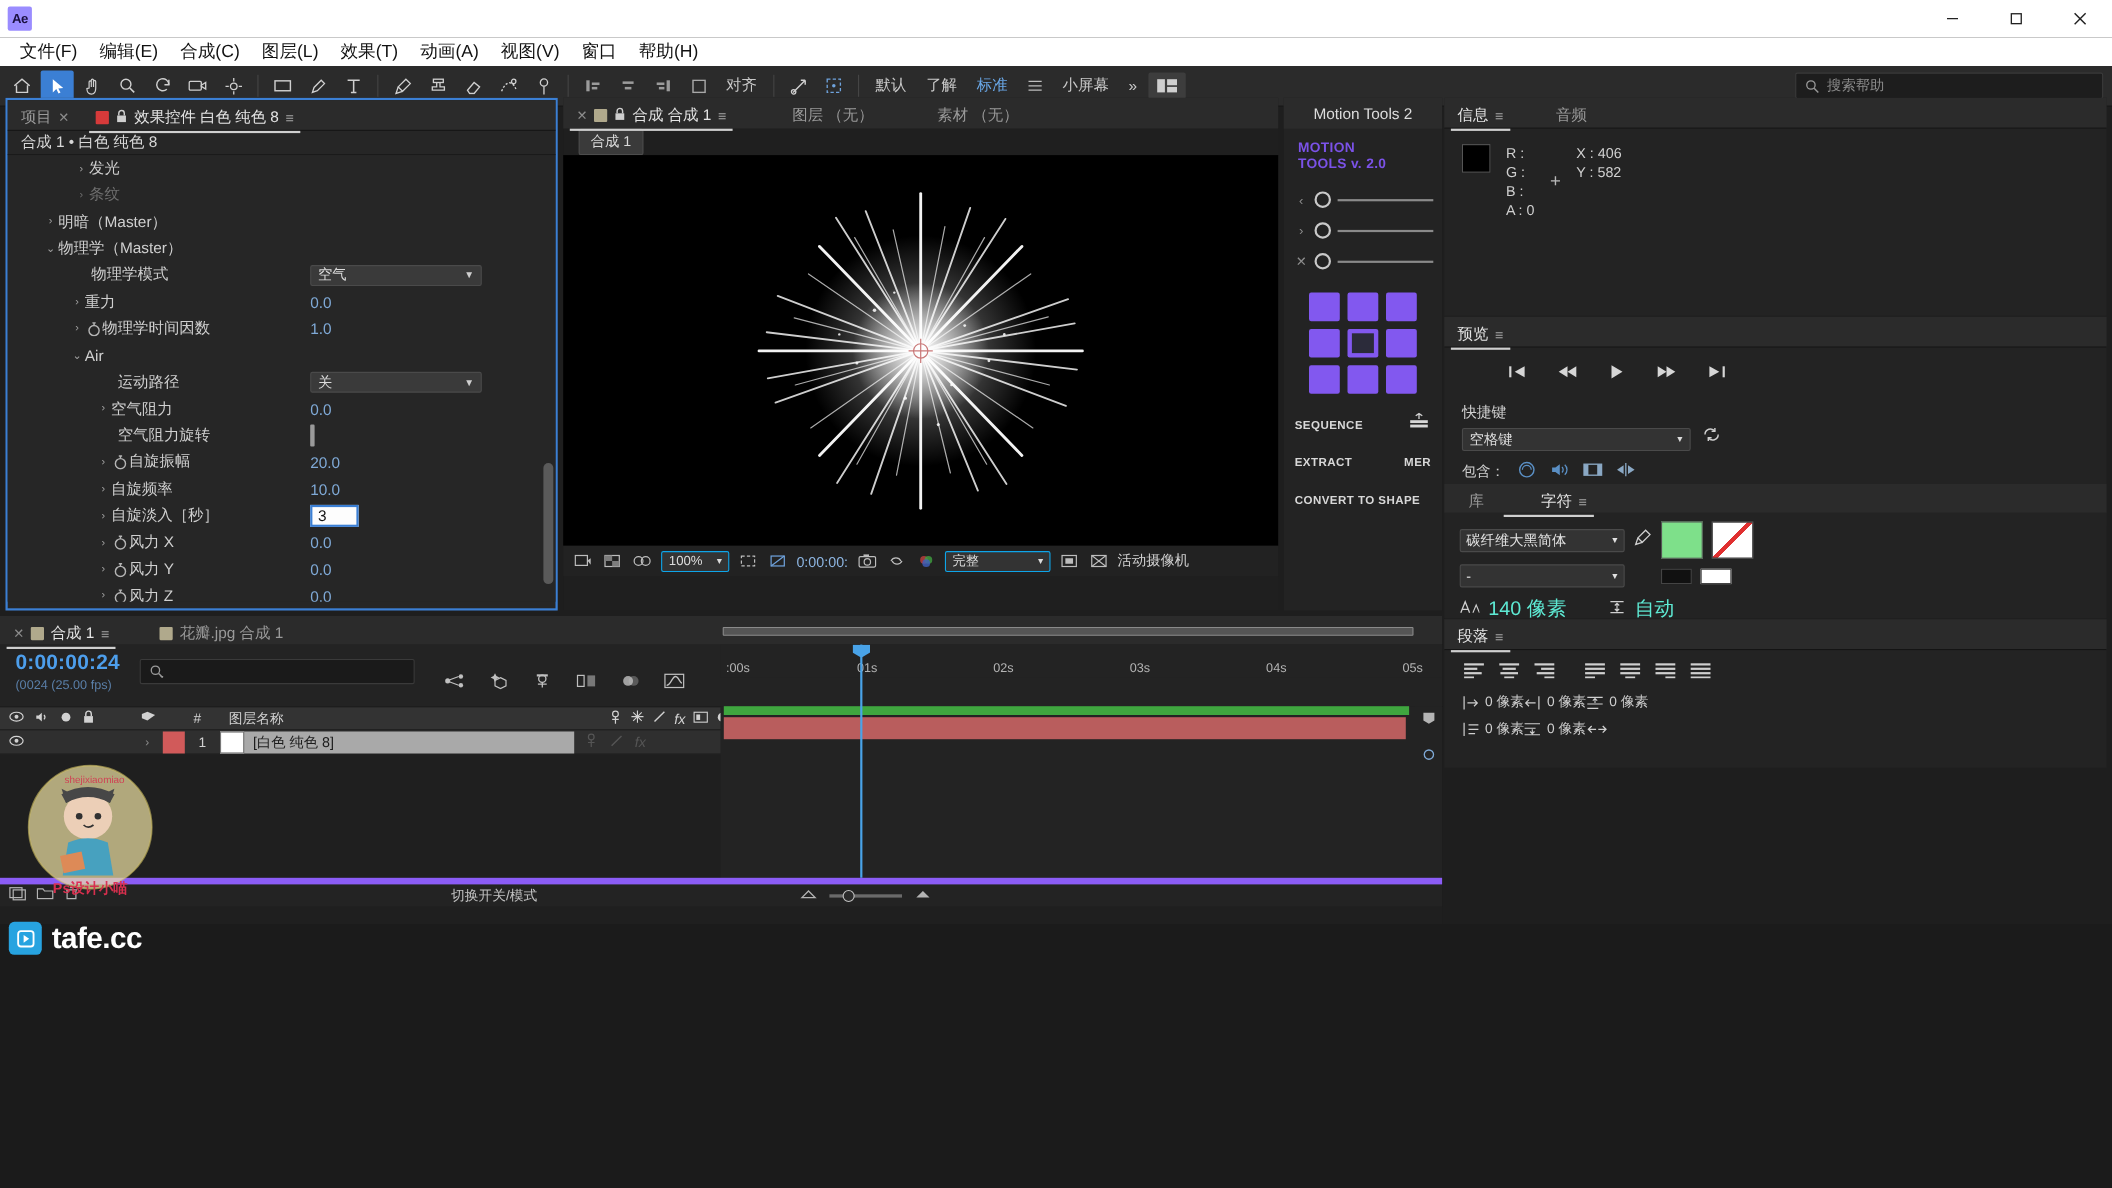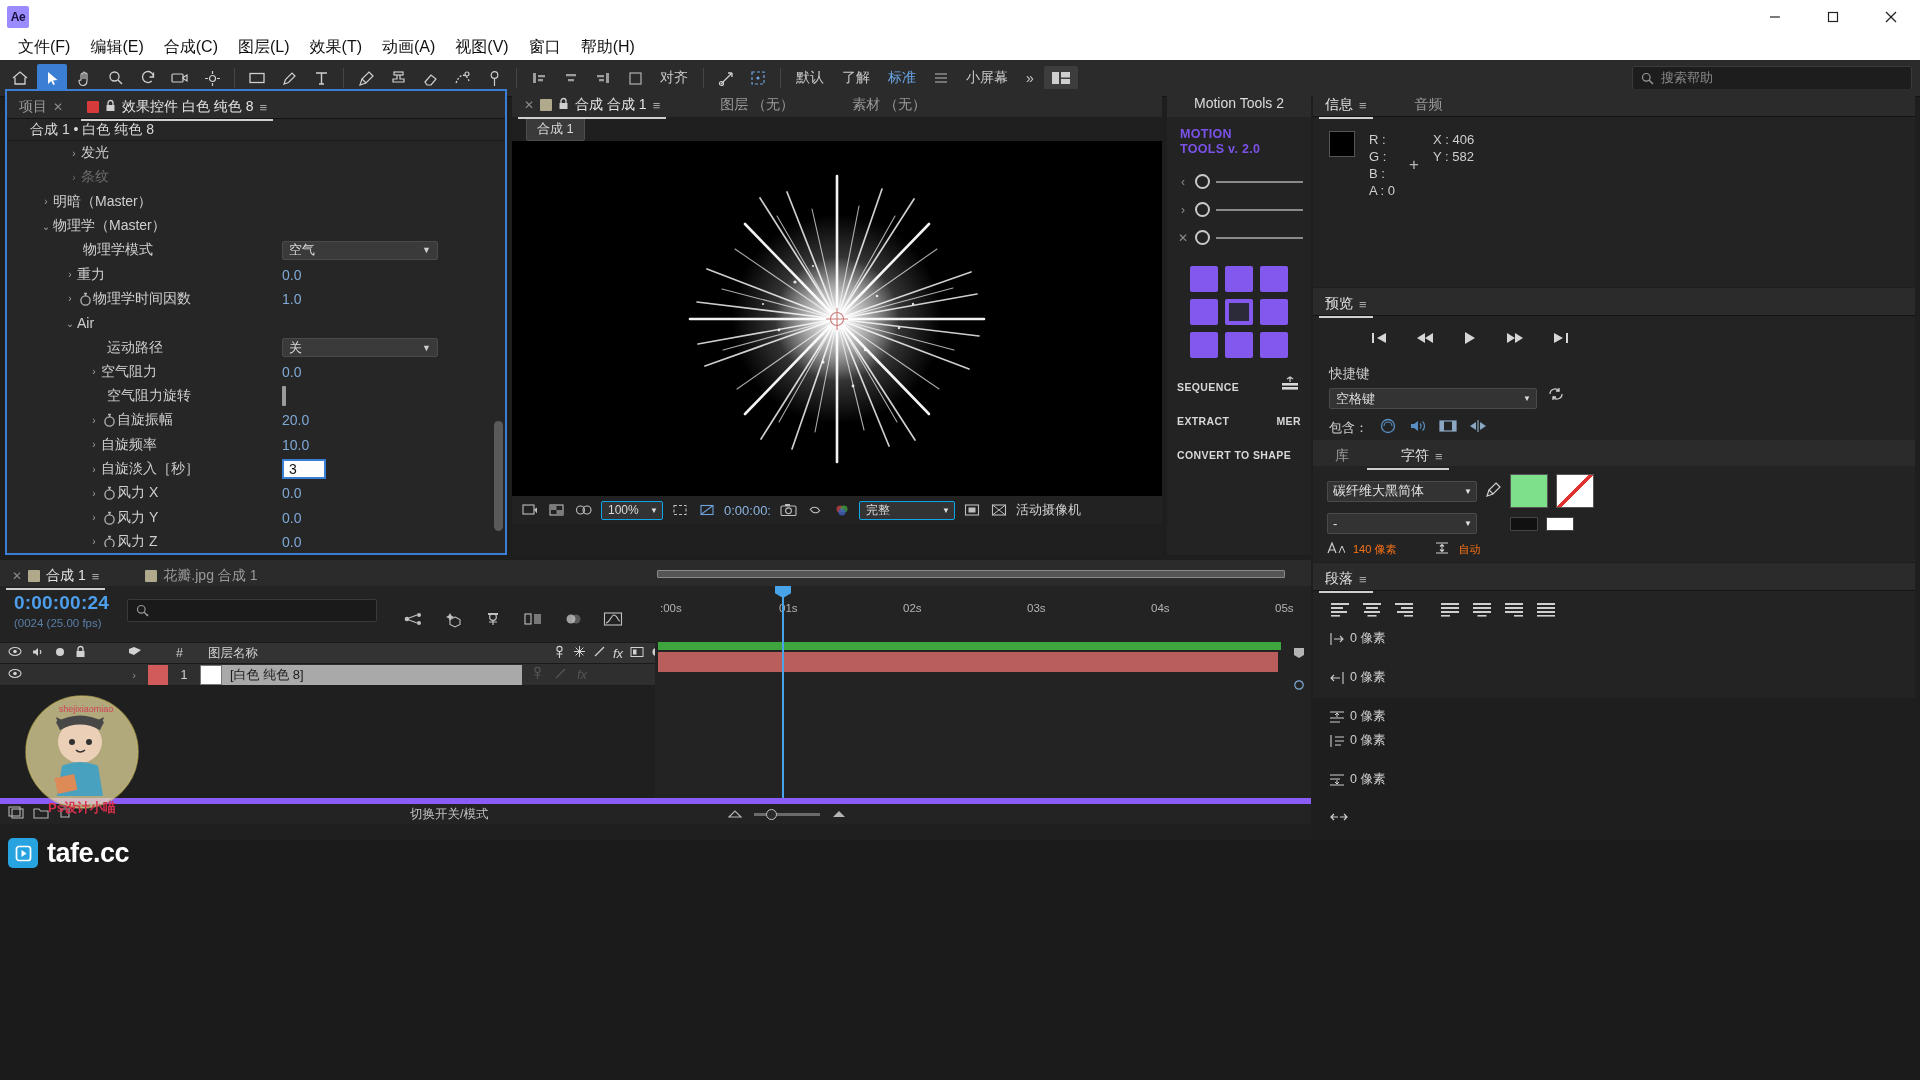--- a/index.html
+++ b/index.html
@@ -83,21 +83,21 @@
   .ptab .swatch { width:12px; height:12px; border-radius:1px; }
   .ptab .menu-ico { font-size:13px; color:#a6a6a6; letter-spacing:0; }
 
   
   #effectPanel {
     left:5px; top:89px; width:502px; height:466px;
     border:2px solid #3b7fd4; background:#262626;
   }
   .ec-subhead {
     height:22px; background:#262626; display:flex; align-items:center;
-    padding-left:23px; font-size:14px; color:#d8d8d8; border-bottom:1px solid #1a1a1a;
+    padding-left:12px; font-size:14px; color:#d8d8d8; border-bottom:1px solid #1a1a1a;
   }
   .ec-list { position:relative; height:406px; overflow:hidden; background:#262626; }
   .ec-row {
     display:flex; align-items:center; height:24.3px; font-size:14px; color:#cfcfcf;
     padding-right:10px;
   }
   .ec-row .twirl {
     width:14px; text-align:center; color:#a0a0a0; font-size:10px; flex:none;
   }
   .ec-row .stopwatch { width:16px; flex:none; display:flex; justify-content:center; }
@@ -217,29 +217,29 @@
   }
   .char-fontsel .caret { position:absolute; right:4px; font-size:8px; }
   .char-swatch { width:38px; height:34px; background:#7ee08a; border:1px solid #555; }
   .char-swatch2 {
     width:38px; height:34px; border:1px solid #555; background:
       linear-gradient(135deg, #ffffff 0 46%, #e03030 46% 54%, #ffffff 54% 100%);
   }
   .char-row2 { display:flex; align-items:center; gap:8px; margin-top:5px; }
   .char-mini { width:28px; height:14px; background:#fff; border:1px solid #444; }
   .char-mini.dark { background:#111; }
-  .char-row3 { display:flex; align-items:center; gap:8px; margin-top:7px; font-size:11px; color:#f97316; }
+  .char-row3 { display:flex; align-items:center; gap:8px; margin-top:7px; font-size:18px; color:#5eead4; }
 
   
   #paraPanel { left:1313px; top:563px; width:602px; height:135px; background:#232323; }
   .para-icons {
     display:flex; align-items:center; gap:10px; padding:10px 0 0 16px;
     color:#d6d6d6; font-size:13px;
   }
-  .para-fields { display:flex; gap:22px; padding:10px 0 0 16px; font-size:12.5px; color:#cfcfcf;flex-direction:column; }
+  .para-fields { display:flex; padding:10px 0 0 16px; font-size:12.5px; color:#cfcfcf; }
   .para-fld { display:flex; align-items:center; gap:5px; }
   .para-fld .v { color:#cfcfcf; }
 
   
   #timeline { left:0px; top:560px; width:1311px; height:280px; background:#1f1f1f; }
   .tl-tabbar { height:26px; background:#2b2b2b; display:flex; align-items:stretch; }
   .tl-head { height:56px; display:flex; background:#232323; }
   .tl-timecode { padding:6px 0 0 14px; }
   .tl-tc-big { color:#4d9eeb; font-size:19px; font-weight:bold; letter-spacing:0.2px; }
   .tl-tc-small { color:#5a7fa8; font-size:11.5px; margin-top:3px; }

